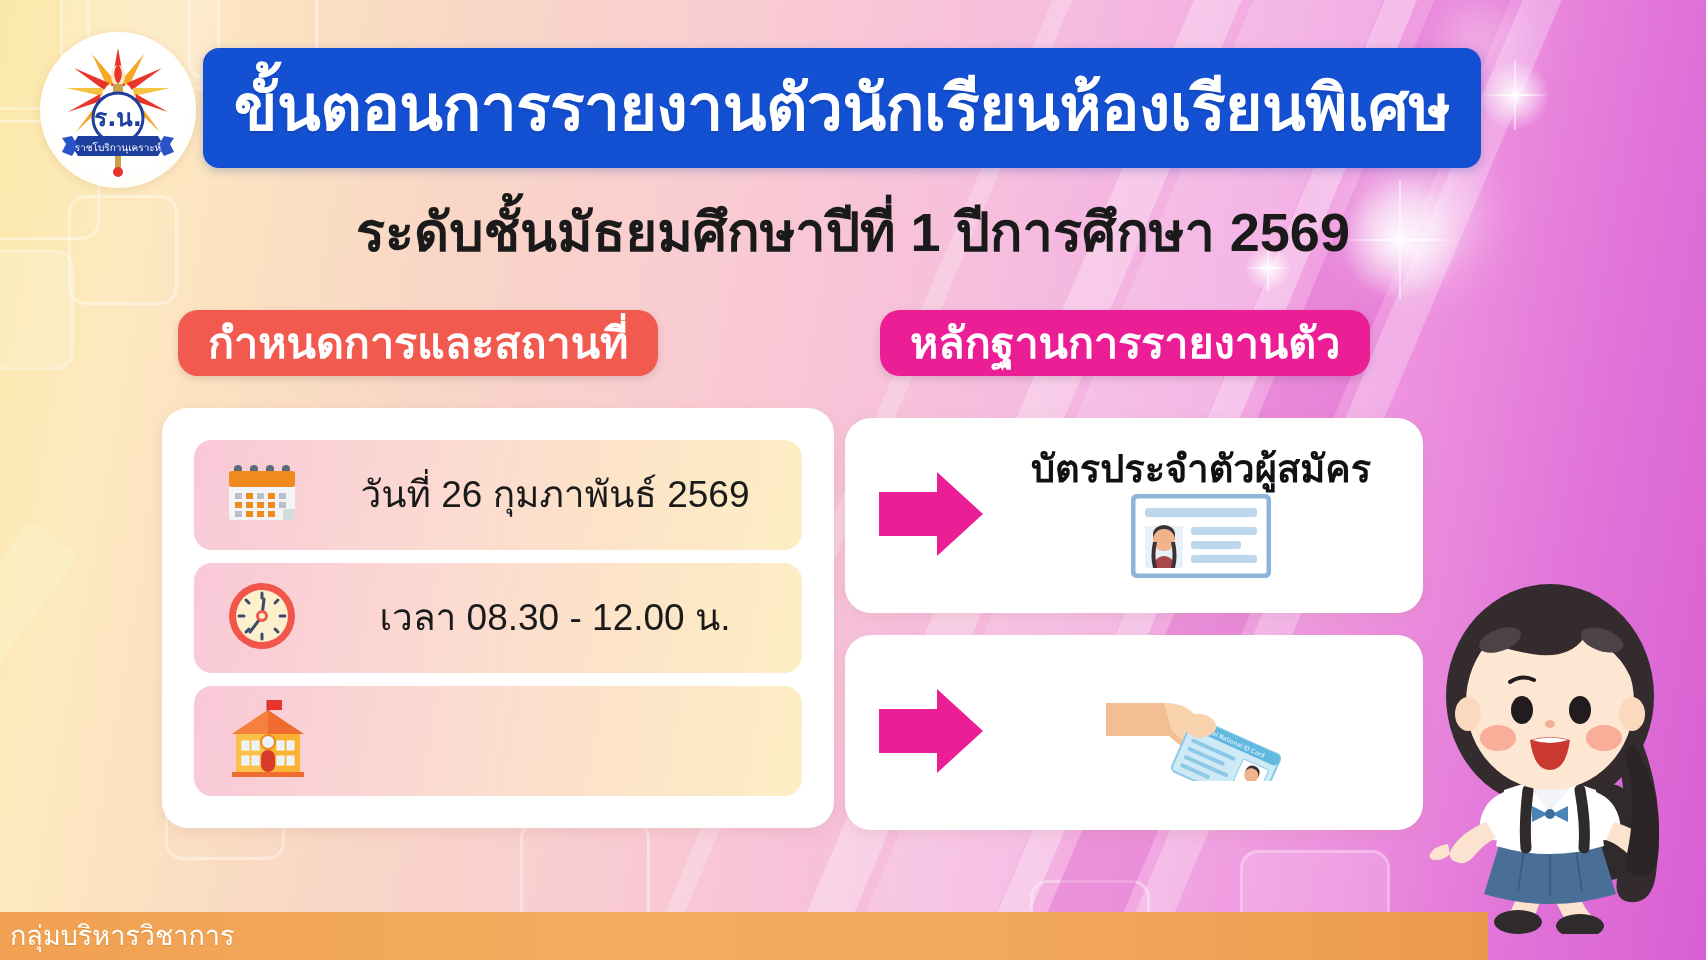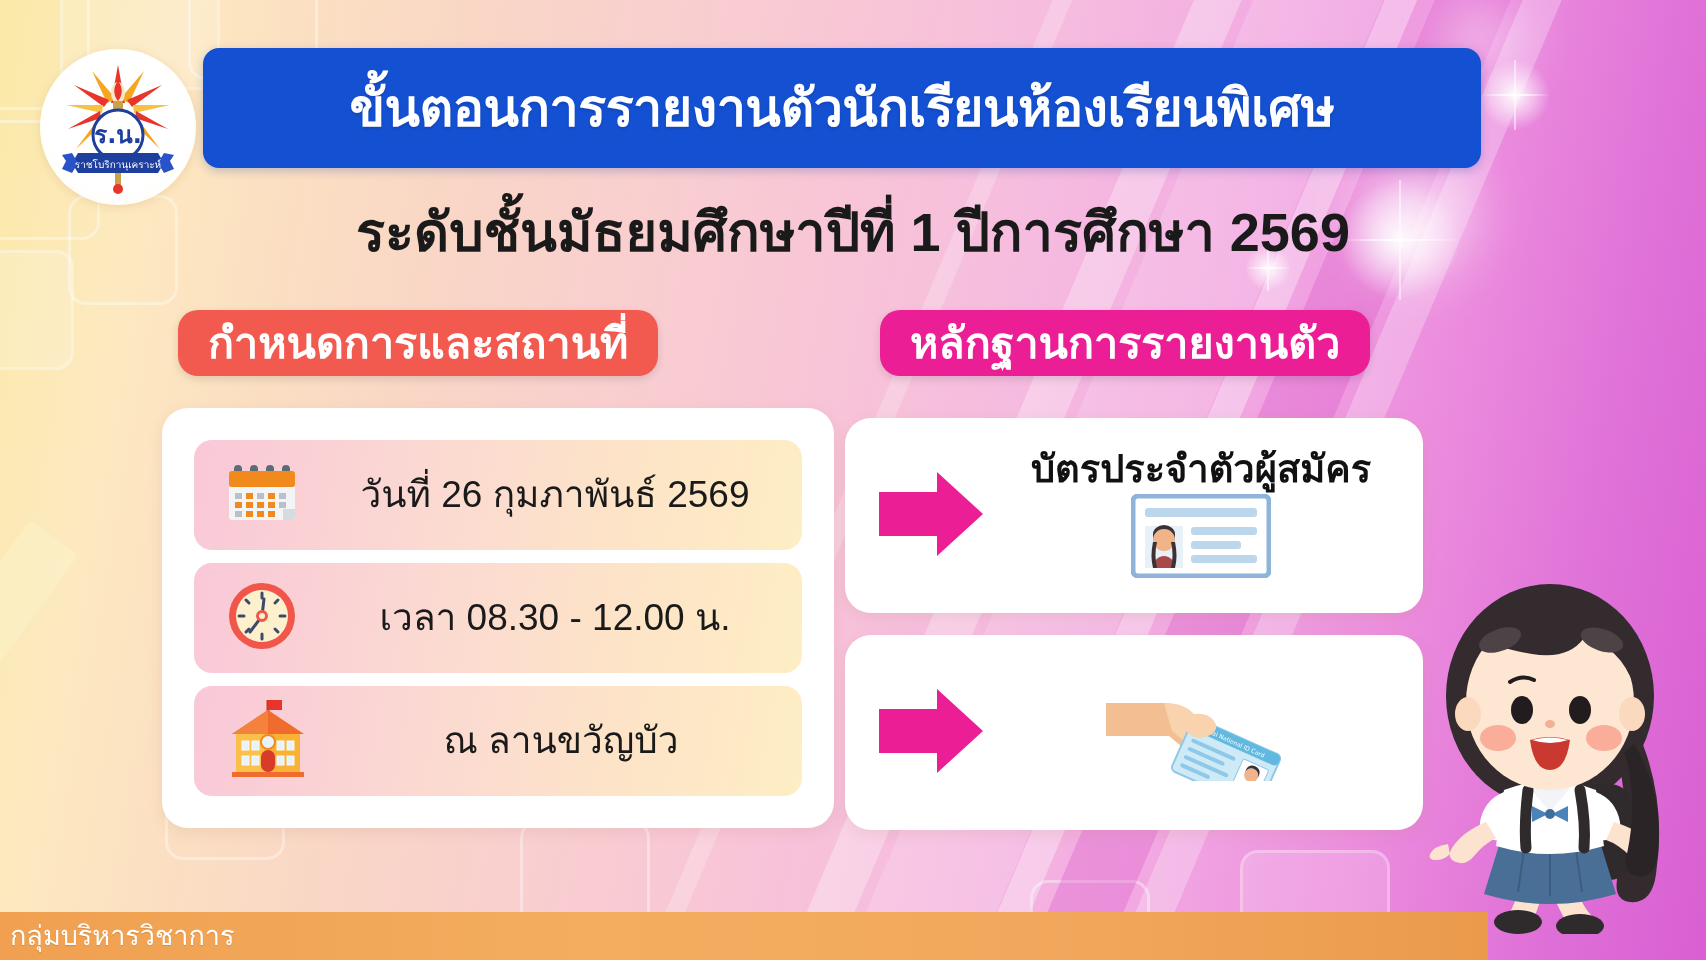--- a/index.html
+++ b/index.html
@@ -40,36 +40,36 @@
   .sparkle::before, .sparkle::after{
     content:""; position:absolute; left:50%; top:50%;
     background:linear-gradient(to right, rgba(255,255,255,0), #fff, rgba(255,255,255,0));
     transform:translate(-50%,-50%);
   }
   .sparkle::before{ width:100%; height:2px; }
   .sparkle::after{ width:2px; height:100%; }
 
   
   #logo {
-    position:absolute; left:40px; top:49px; width:156px; height:156px;
+    position:absolute; left:40px; top:32px; width:156px; height:156px;
     border-radius:50%;
     background:radial-gradient(circle at 50% 45%, #ffffff 60%, #fdfaf0 100%);
     box-shadow:0 2px 10px rgba(180,120,60,.18);
   }
   #logo svg{ position:absolute; left:50%; top:50%; transform:translate(-50%,-50%); }
 
   
   #title-bar {
     position:absolute; left:203px; top:48px; width:1278px; height:120px;
     background:#1450d2; border-radius:16px;
     display:flex; align-items:center; justify-content:center;
     box-shadow:0 3px 10px rgba(20,60,160,.25);
   }
   #title-text {
-    color:#fff; font-size:52px; font-weight:700; letter-spacing:-.5px;
+    color:#fff; font-size:64px; font-weight:700; letter-spacing:-.5px;
     white-space:nowrap; line-height:1;
     text-shadow:0 2px 3px rgba(0,0,0,.12);
   }
   #subtitle {
     position:absolute; left:0; right:0; top:205px;
     text-align:center;
     font-size:54px; font-weight:700; color:#1a1a1a; line-height:1;
   }
 
   
@@ -294,21 +294,20 @@
             <rect x="67" y="47" width="7" height="9"></rect>
           <rect x="22" y="62" width="7" height="9"></rect>
             <rect x="32" y="62" width="7" height="9"></rect>
           <rect x="57" y="62" width="7" height="9"></rect>
             <rect x="67" y="62" width="7" height="9"></rect>
         </g>
         <rect x="12" y="78" width="72" height="5" fill="#ef6c2e"></rect>
       </svg>
     </span>
     <div class="info-text">
-      <span>ณ ลานขวัญบัว</span>
     </div>
   </div>
 </div>
 
 <div id="right-panel">
 
   <div class="doc-card">
     <span>
       <svg width="120" height="120" viewBox="0 0 120 120" aria-hidden="true">
         <path d="M8,38 h58 V18 L112,60 L66,102 V82 H8 Z" fill="#ec1e96"></path>

